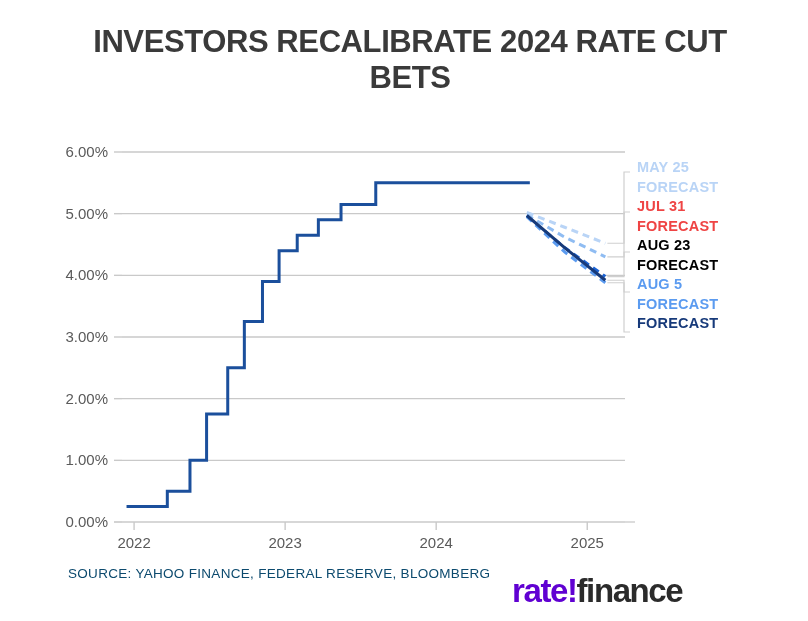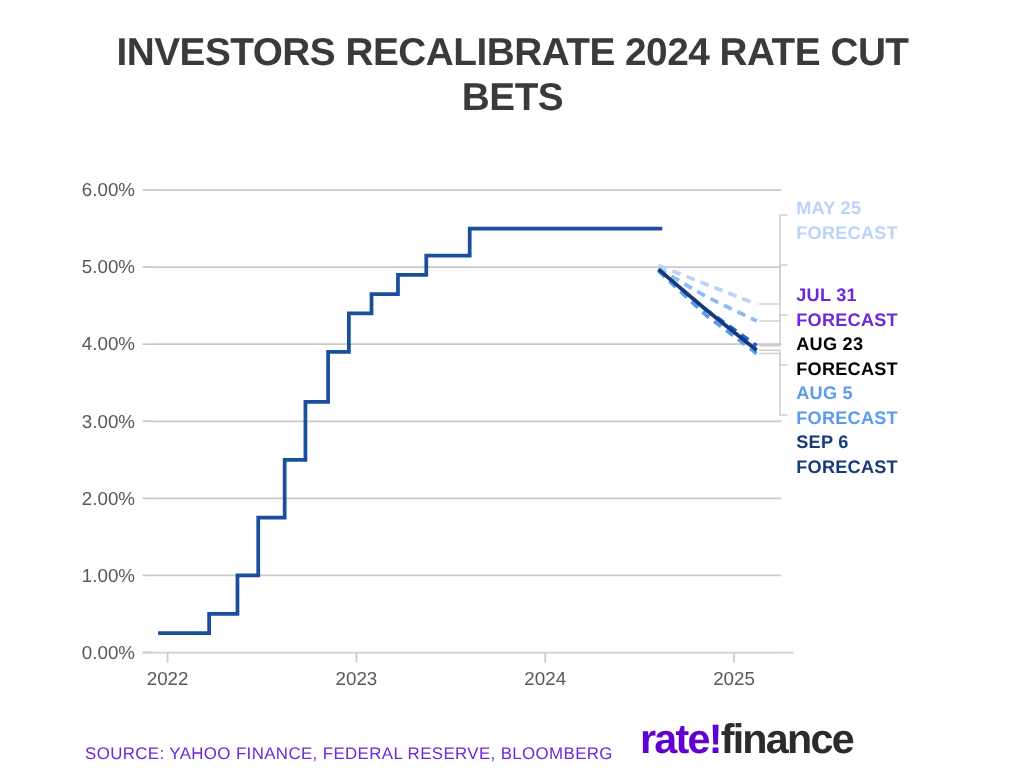--- a/index.html
+++ b/index.html
@@ -78,24 +78,24 @@
     font-weight: bold;
     line-height: 19.5px;
     letter-spacing: 0.2px;
   }
   .legend-entry span { display: block; }
 
   
   .source {
     position: absolute;
     left: 68px;
-    top: 595px;
+    top: 566px;
     font-size: 13.5px;
     letter-spacing: 0.3px;
-    color: #6d28d9;
+    color: #0c4a6e;
   }
   .logo {
     position: absolute;
     left: 512px;
     top: 572px;
     font-size: 33px;
     font-weight: bold;
     letter-spacing: -1.4px;
     line-height: 38px;
   }
@@ -163,34 +163,33 @@
         <path d="M 526.816816816801 216.75 L 564.5795795795646 251.90000000000003 L 605.3633633633465 282.73333333333335" fill="none" stroke="#5b9bf0" stroke-width="3" stroke-linejoin="miter" stroke-linecap="butt" stroke-dasharray="7 5"></path>
         <path d="M 526.816816816801 215.5166666666667 L 564.5795795795646 247.58333333333331 L 605.3633633633465 280.26666666666665" fill="none" stroke="#173a7a" stroke-width="3" stroke-linejoin="miter" stroke-linecap="butt"></path>
       </g>
   </svg>
 
   <div class="legend">
     <div class="legend-entry" style="color: rgb(185, 212, 246);">
       <span>MAY 25</span>
       <span>FORECAST</span>
     </div>
-    <div class="legend-entry" style="color: #6d28d9; margin-top: 31px;">
+    <div class="legend-entry" style="color: #ef4444;">
       <span>JUL 31</span>
       <span>FORECAST</span>
     </div>
     <div class="legend-entry" style="color: #000000;">
       <span>AUG 23</span>
       <span>FORECAST</span>
     </div>
     <div class="legend-entry" style="color: rgb(91, 155, 240);">
       <span>AUG 5</span>
       <span>FORECAST</span>
     </div>
     <div class="legend-entry" style="color: rgb(23, 58, 122);">
-      <span>SEP 6</span>
       <span>FORECAST</span>
     </div>
   </div>
 
   <div class="source">SOURCE: YAHOO FINANCE, FEDERAL RESERVE, BLOOMBERG</div>
   <div class="logo">
     <span class="yh">rate!</span><span class="fi">finance</span>
   </div>
 
 </div>

